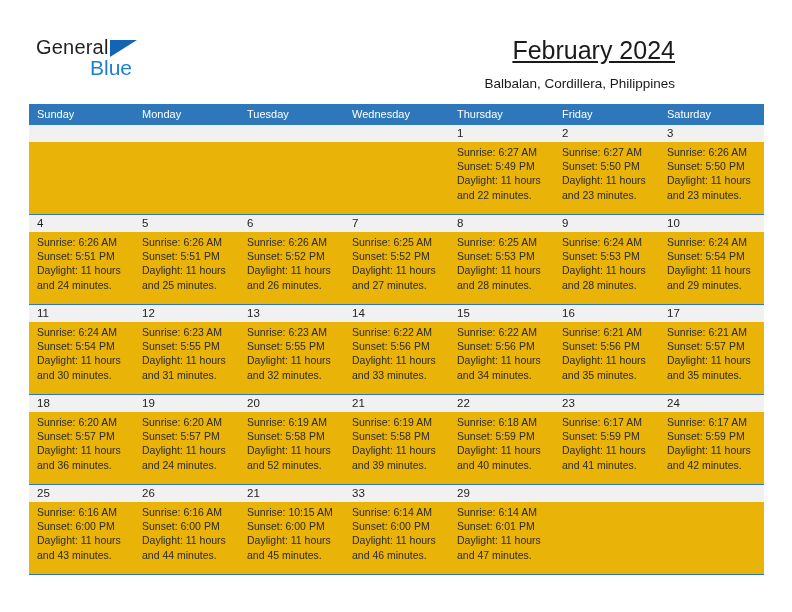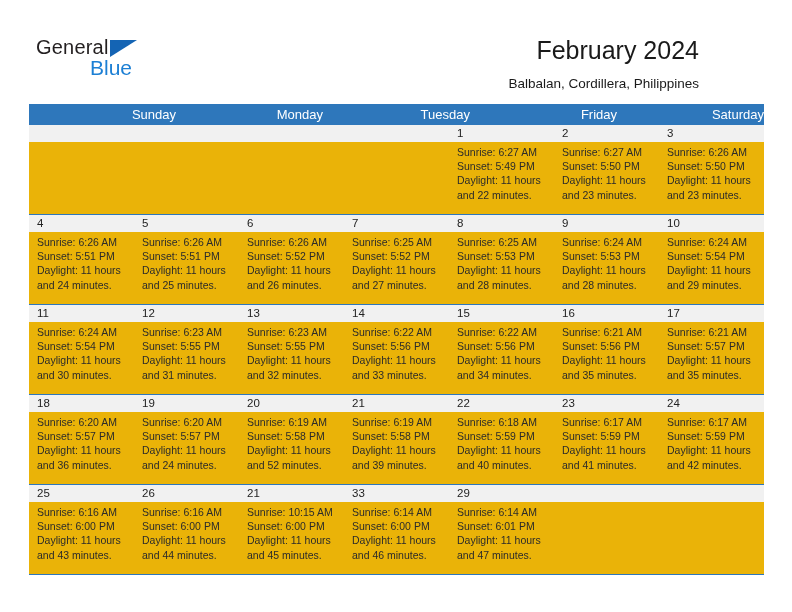--- a/index.html
+++ b/index.html
@@ -21,21 +21,20 @@
     box-sizing: border-box;
   }
 
   
   .masthead {
     position: absolute;
     left: 0;
     top: 0;
     width: 713px;
     height: 103px;
-    padding-left: 24px;
   }
   .logo {
     position: absolute;
     left: 36px;
     top: 36px;
     width: 120px;
     height: 48px;
   }
   .logo-general {
     position: absolute;
@@ -65,20 +64,21 @@
   }
   .title {
     position: absolute;
     right: 38px;
     top: 36px;
     font-size: 25px;
     color: #1a1a1a;
     text-align: right;
     line-height: 28px;
     white-space: nowrap;
+    text-decoration: underline;
   }
   .subtitle {
     position: absolute;
     right: 38px;
     top: 76px;
     font-size: 13.5px;
     color: #1a1a1a;
     text-align: right;
     line-height: 16px;
     white-space: nowrap;
@@ -92,26 +92,25 @@
     width: 735px;
   }
   .weekday-row {
     display: flex;
     background: #2e77bb;
     height: 21px;
   }
   .weekday {
     flex: 1 1 0;
     color: #ffffff;
-    font-size: 13px;
+    font-size: 11px;
     line-height: 21px;
     padding-left: 8px;
     box-sizing: border-box;
     white-space: nowrap;
-    text-align: right;
   }
   .week {
     position: relative;
     border-bottom: 1.5px solid #2e77bb;
   }
   .week:first-of-type {
     border-top: none;
   }
   .daterow {
     display: flex;
@@ -158,20 +157,22 @@
 
     <div class="title">February 2024</div>
     <div class="subtitle">Balbalan, Cordillera, Philippines</div>
   </div>
 
   <div class="calendar">
     <div class="weekday-row">
         <div class="weekday">Sunday</div>
         <div class="weekday">Monday</div>
         <div class="weekday">Tuesday</div>
+        <div class="weekday">Wednesday</div>
+        <div class="weekday">Thursday</div>
         <div class="weekday">Friday</div>
         <div class="weekday">Saturday</div>
       </div>
     <div id="weeks-container">
         <div class="week">
           <div class="daterow">
             <div class="datecell"></div>
             <div class="datecell"></div>
             <div class="datecell"></div>
             <div class="datecell"></div>

